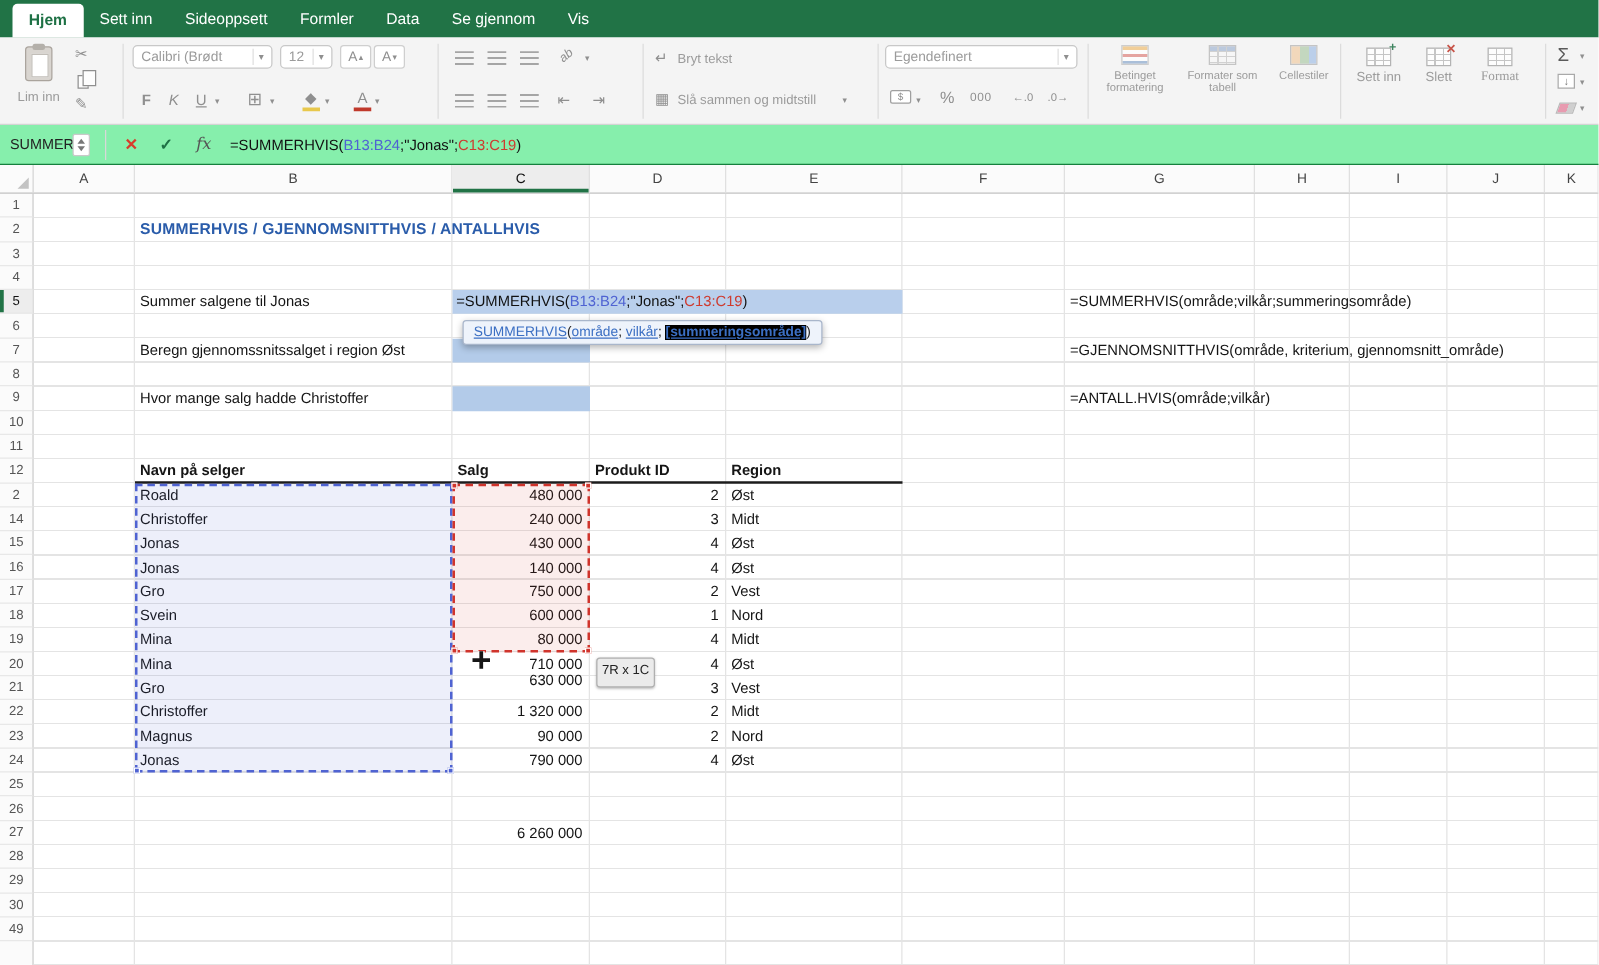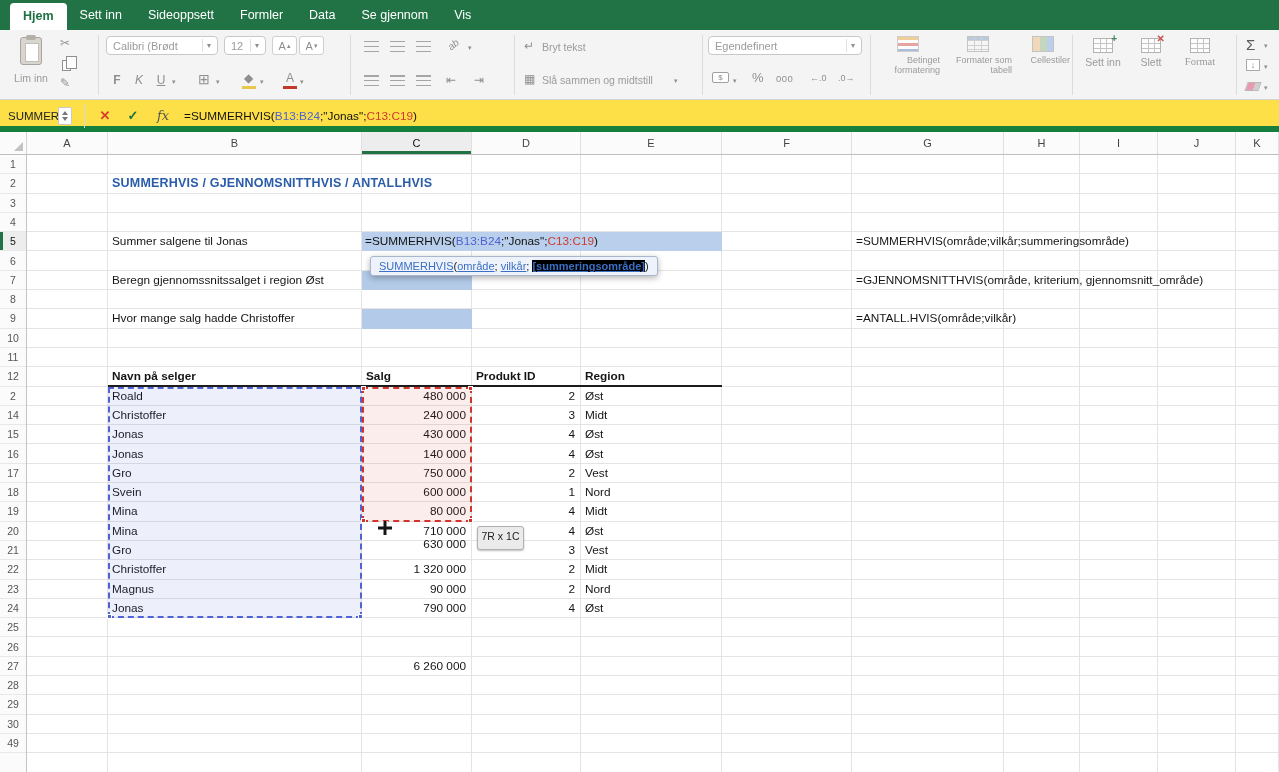--- a/index.html
+++ b/index.html
@@ -25,33 +25,33 @@
   .alignicon{position:absolute;width:15px;height:11px;background:repeating-linear-gradient(to bottom,#a5a5a5 0 1.5px,transparent 1.5px 4.8px);}
   .clipboard{width:22px;height:28px;background:#d9d5d0;border:1px solid #aaa49d;border-radius:3px;position:relative;margin:3px auto 0;}
   .clipboard::before{content:"";position:absolute;left:5px;top:-3px;width:10px;height:5px;background:#b4b0aa;border-radius:2px;}
   .clipboard::after{content:"";position:absolute;left:4px;top:5px;width:12px;height:17px;background:#fff;border:1px solid #c2beb8;}
   .pastebtn{position:absolute;left:8px;top:4px;width:46px;height:62px;text-align:center;}
   .pastebtn .rlabel{position:static;display:block;margin-top:7px;}
   .copyicon{position:absolute;width:9px;height:11px;border:1px solid #8f8f8f;background:#fdfdfd;}
   .copyicon::after{content:"";position:absolute;left:3px;top:-5px;width:9px;height:11px;border:1px solid #8f8f8f;background:#fdfdfd;}
   .colorbar{position:absolute;width:14px;height:3px;}
   .money{position:absolute;width:17px;height:11px;border:1px solid #9f9f9f;border-radius:2px;font-size:8px;color:#8f8f8f;display:flex;align-items:center;justify-content:center;background:#fff;}
-  .stylebtn{position:absolute;top:4px;height:62px;text-align:right;}
+  .stylebtn{position:absolute;top:4px;height:62px;text-align:center;}
   .slbl{font-size:9px;color:#9b9b9b;line-height:10px;margin-top:3px;}
   .cf-icon{width:22px;height:16px;border:1px solid #c0c0c0;margin:2px auto 0;opacity:.75;background:linear-gradient(to bottom,#f0c27a 0 3px,#fff 3px 6px,#e08a84 6px 9px,#fff 9px 12px,#92aed1 12px 16px);}
   .tbl-icon{width:22px;height:16px;border:1px solid #b9b9b9;margin:2px auto 0;opacity:.8;background-color:#f7f7f7;background-image:repeating-linear-gradient(to right,transparent 0 6px,#c9c9c9 6px 7px),repeating-linear-gradient(to bottom,transparent 0 3.5px,#c9c9c9 3.5px 4.5px),linear-gradient(#aebfd8 0 4px,#f7f7f7 4px);}
   .cs-icon{width:22px;height:16px;border:1px solid #b9b9b9;margin:2px auto 0;opacity:.8;background:linear-gradient(to right,#f2d2ae 0 7px,#b8d0b2 7px 14px,#aec6e8 14px 22px);}
   .cellbtn{position:absolute;top:6px;height:58px;text-align:center;}
   .grid-icon{width:20px;height:15px;border:1px solid #a8a8a8;background-color:#fff;margin:2px auto 3px;position:relative;opacity:.85;background-image:repeating-linear-gradient(to right,transparent 0 5.6px,#bdbdbd 5.6px 6.6px),repeating-linear-gradient(to bottom,transparent 0 4px,#bdbdbd 4px 5px);}
   .grid-icon .mark{position:absolute;right:-5px;top:-6px;font-size:10px;font-weight:bold;}
   .eraser{position:absolute;width:14px;height:9px;background:linear-gradient(to right,#e89bb0 0 7px,#cfcfcf 7px 14px);transform:skewX(-20deg);border:1px solid #b9b9b9;}
   .fillbox{position:absolute;width:14px;height:12px;border:1px solid #a9a9a9;background:#fff;font-size:9px;color:#7d7d7d;display:flex;align-items:center;justify-content:center;}
 
   
-  .formulabar{position:absolute;left:0;top:100px;width:100%;height:32px;background:#fde047;border-bottom:6px solid #15803d;}
+  .formulabar{position:absolute;left:0;top:100px;width:100%;height:32px;background:#86efac;border-bottom:1px solid #15803d;}
   .nbval{position:absolute;left:8px;top:0;line-height:32px;font-size:11.5px;color:#222;}
   .stepper{position:absolute;left:58px;top:7px;width:14px;height:18px;background:#fff;border:1px solid #c9c9c9;border-radius:2px;display:flex;flex-direction:column;align-items:center;justify-content:center;gap:2px;}
   .tri{width:0;height:0;border-left:3.5px solid transparent;border-right:3.5px solid transparent;}
   .tri.up{border-bottom:4px solid #777;}
   .tri.down{border-top:4px solid #777;}
   .fsep{position:absolute;left:84px;top:4px;height:24px;width:1px;background:#d8d8d8;}
   .fbtn{position:absolute;top:0;line-height:32px;font-size:13px;font-weight:bold;width:22px;text-align:center;}
   .fbtn.cancel{left:94px;color:#d83b2b;}
   .fbtn.accept{left:122px;color:#1e7145;}
   .fbtn.fx{left:152px;color:#555;font-family:"DejaVu Serif",serif;font-style:italic;font-weight:normal;}

